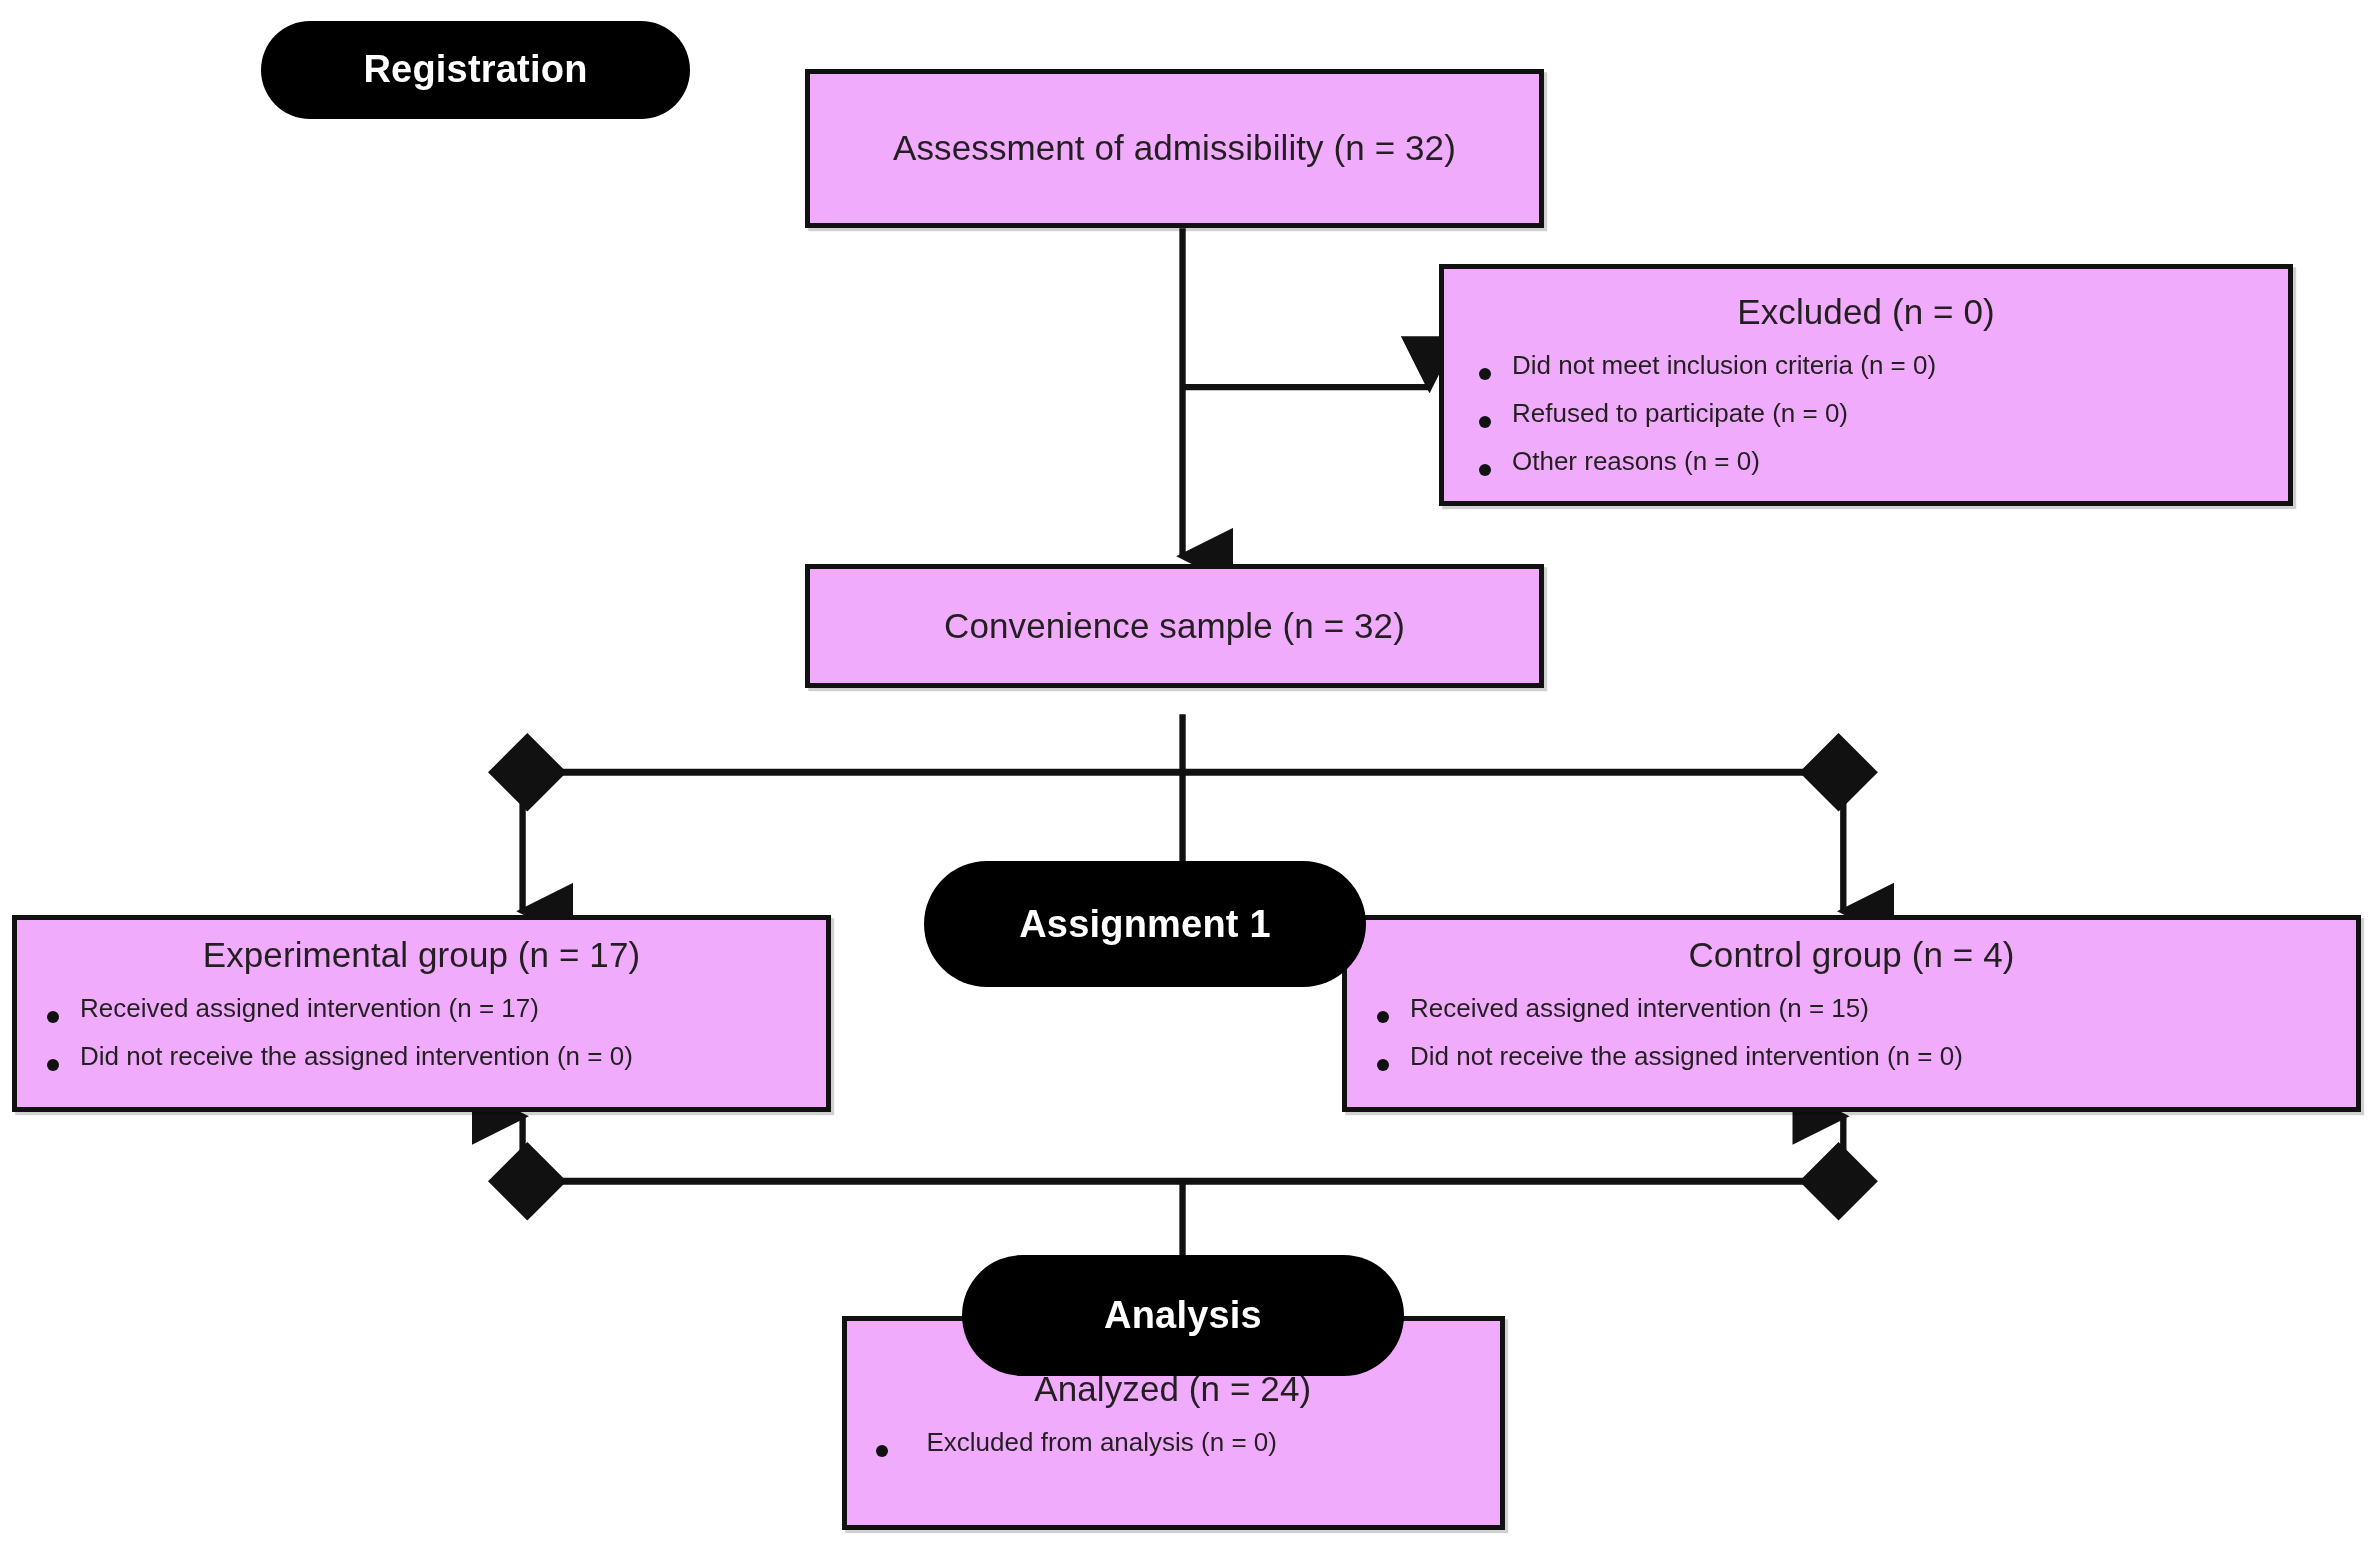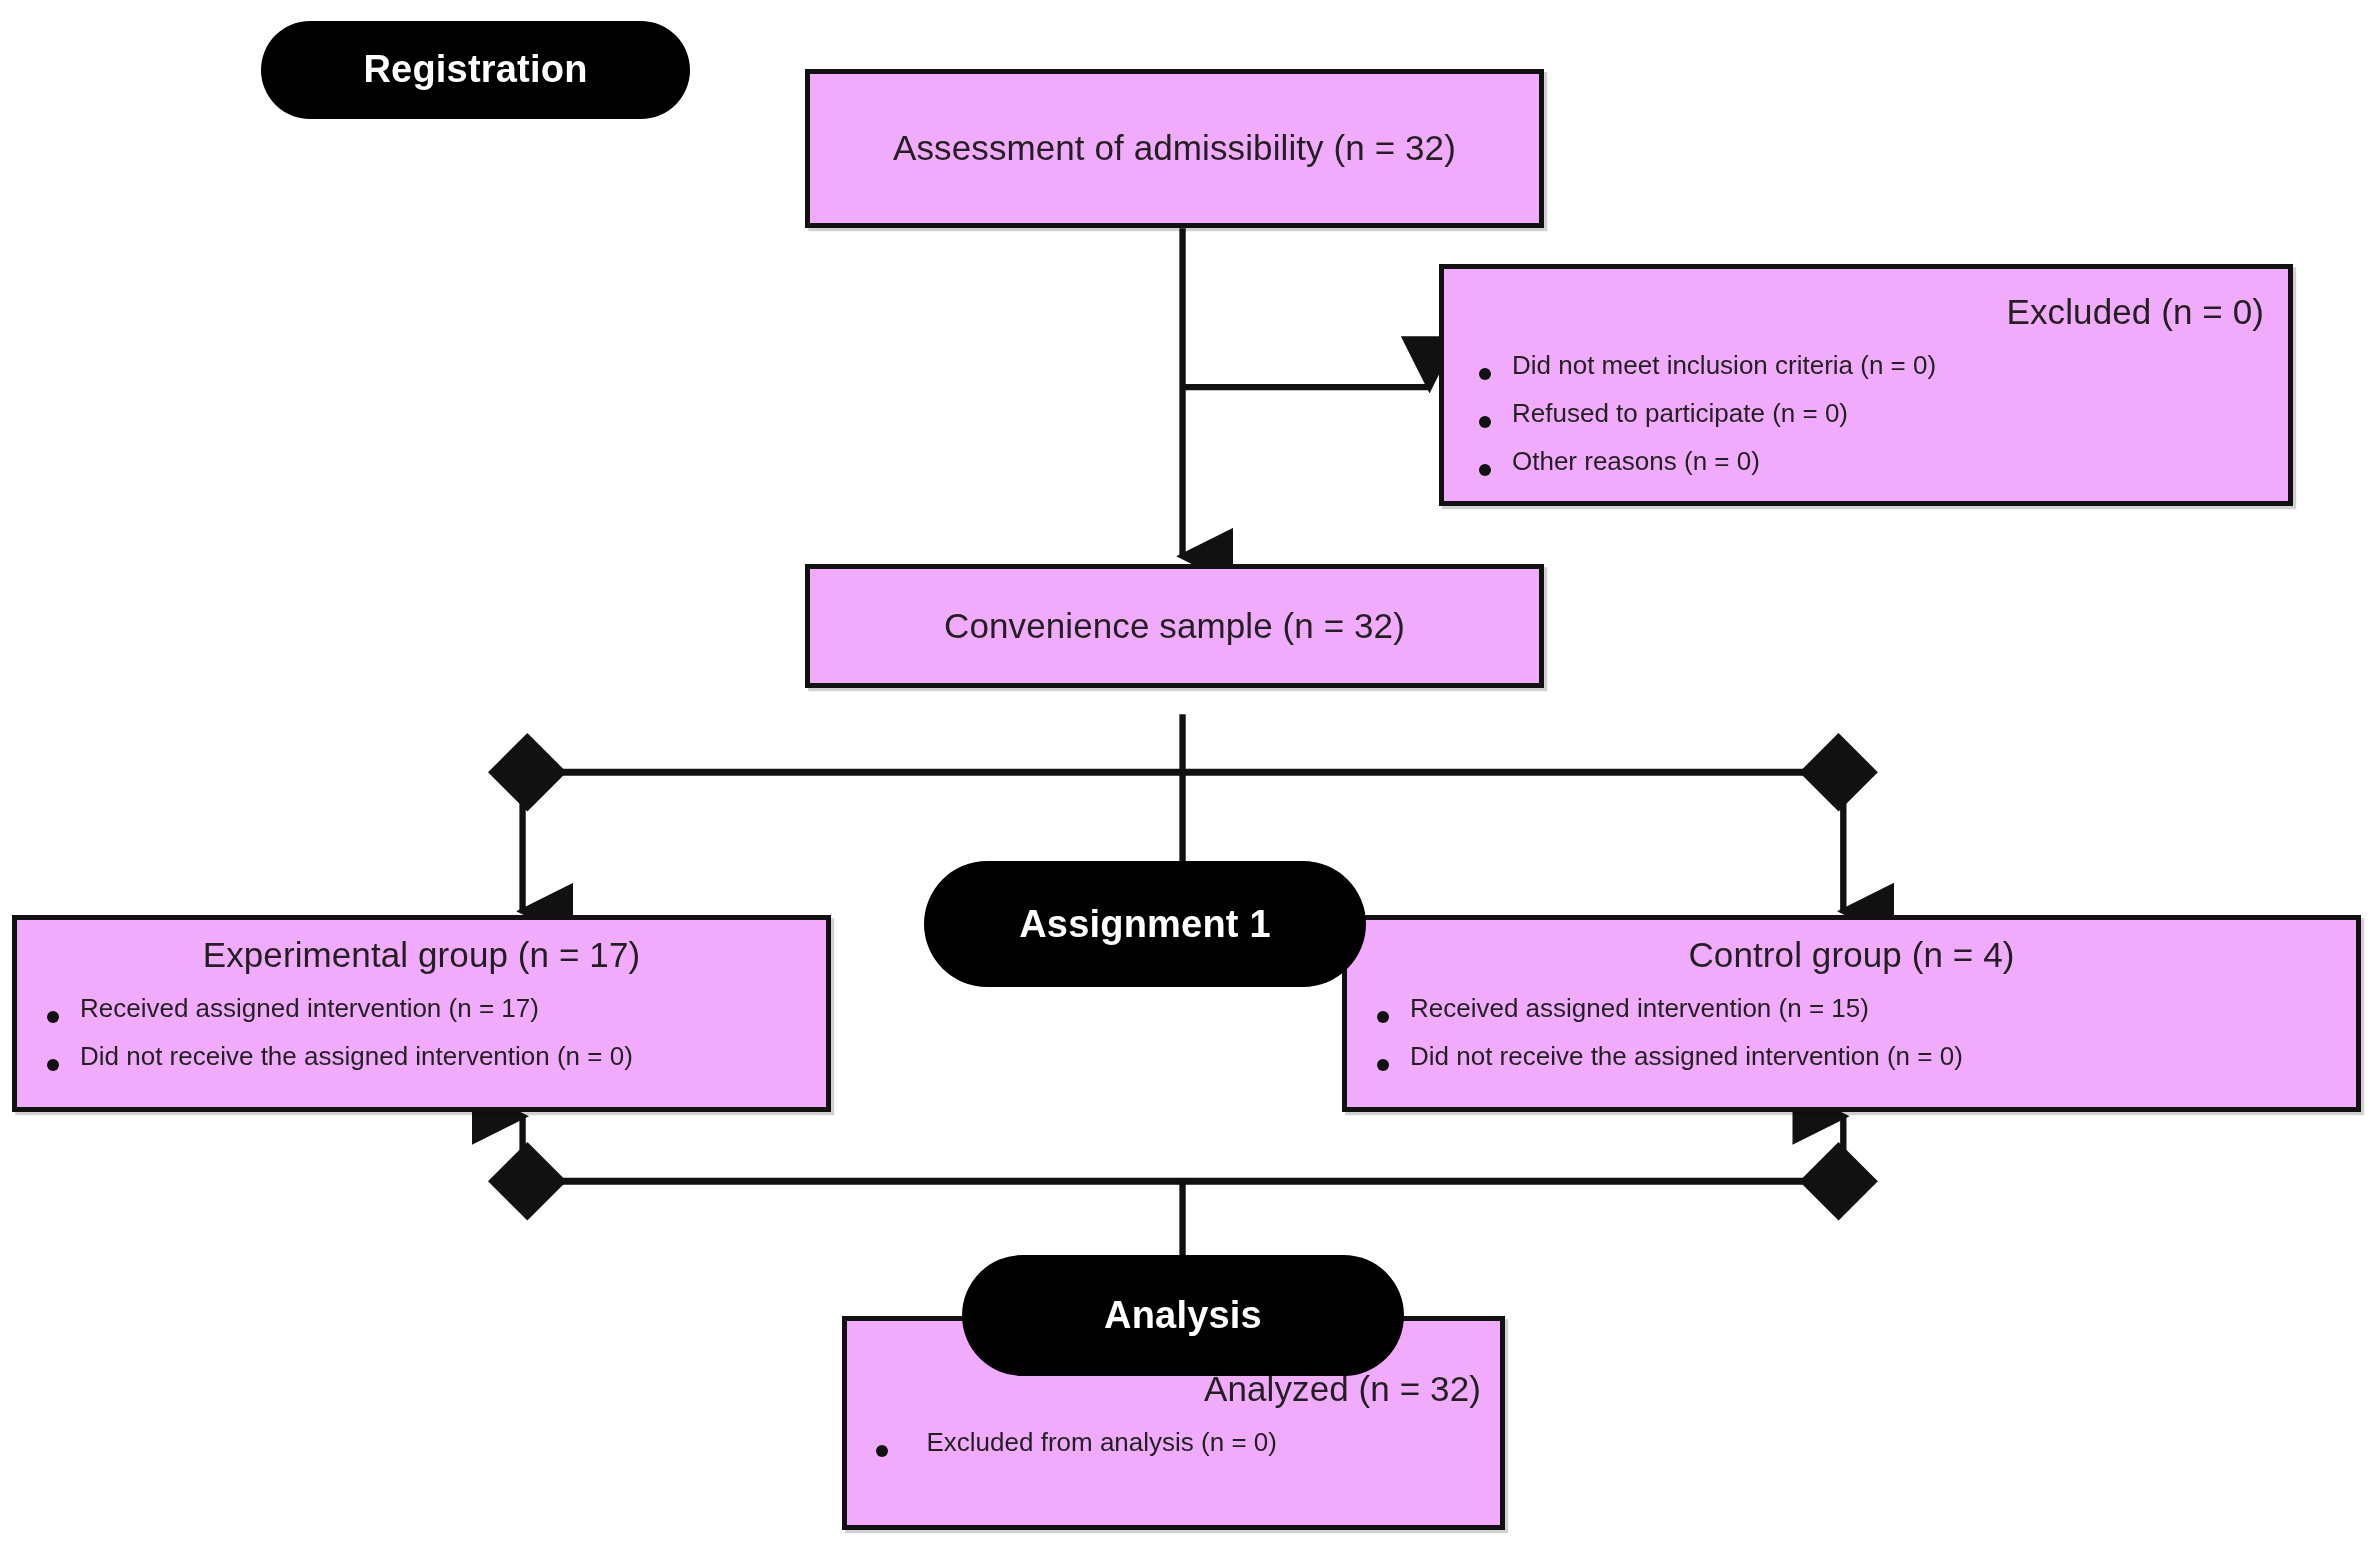--- a/index.html
+++ b/index.html
@@ -37,21 +37,21 @@
     flex-direction: column;
     justify-content: center;
   }
   .node-title {
     font-size: 35px;
     color: #231f20;
     line-height: 1.28;
     letter-spacing: 0.1px;
   }
   .center-title { text-align: center; }
-  .left-title { text-align: right; }
+  .left-title { text-align: center; }
   ul.bullets {
     list-style: none;
     margin: 0;
     padding: 0;
   }
   ul.bullets li {
     position: relative;
     font-size: 26px;
     color: #231f20;
     line-height: 1.30;
@@ -180,21 +180,21 @@
       </ul>
     </div>
   </div>
 
   <div class="pill" style="left:924px; top:861px; width:442px; height:126px;">
     <span>Assignment 1</span>
   </div>
 
   <div class="node-box" style="left:842px; top:1316px; width:663px; height:214px;">
     <div class="node-inner" style="padding:46px 19px 16px 17.5px; justify-content:flex-start;">
-      <div class="node-title left-title">Analyzed (n = 32)</div>
+      <div class="node-title left-title">Analyzed (n = 24)</div>
       <ul class="bullets">
         <li style="padding-left:62px;">Excluded from analysis (n = 0)</li>
       </ul>
     </div>
   </div>
 
   <div class="pill" style="left:962px; top:1255px; width:442px; height:121px;">
     <span>Analysis</span>
   </div>
 

